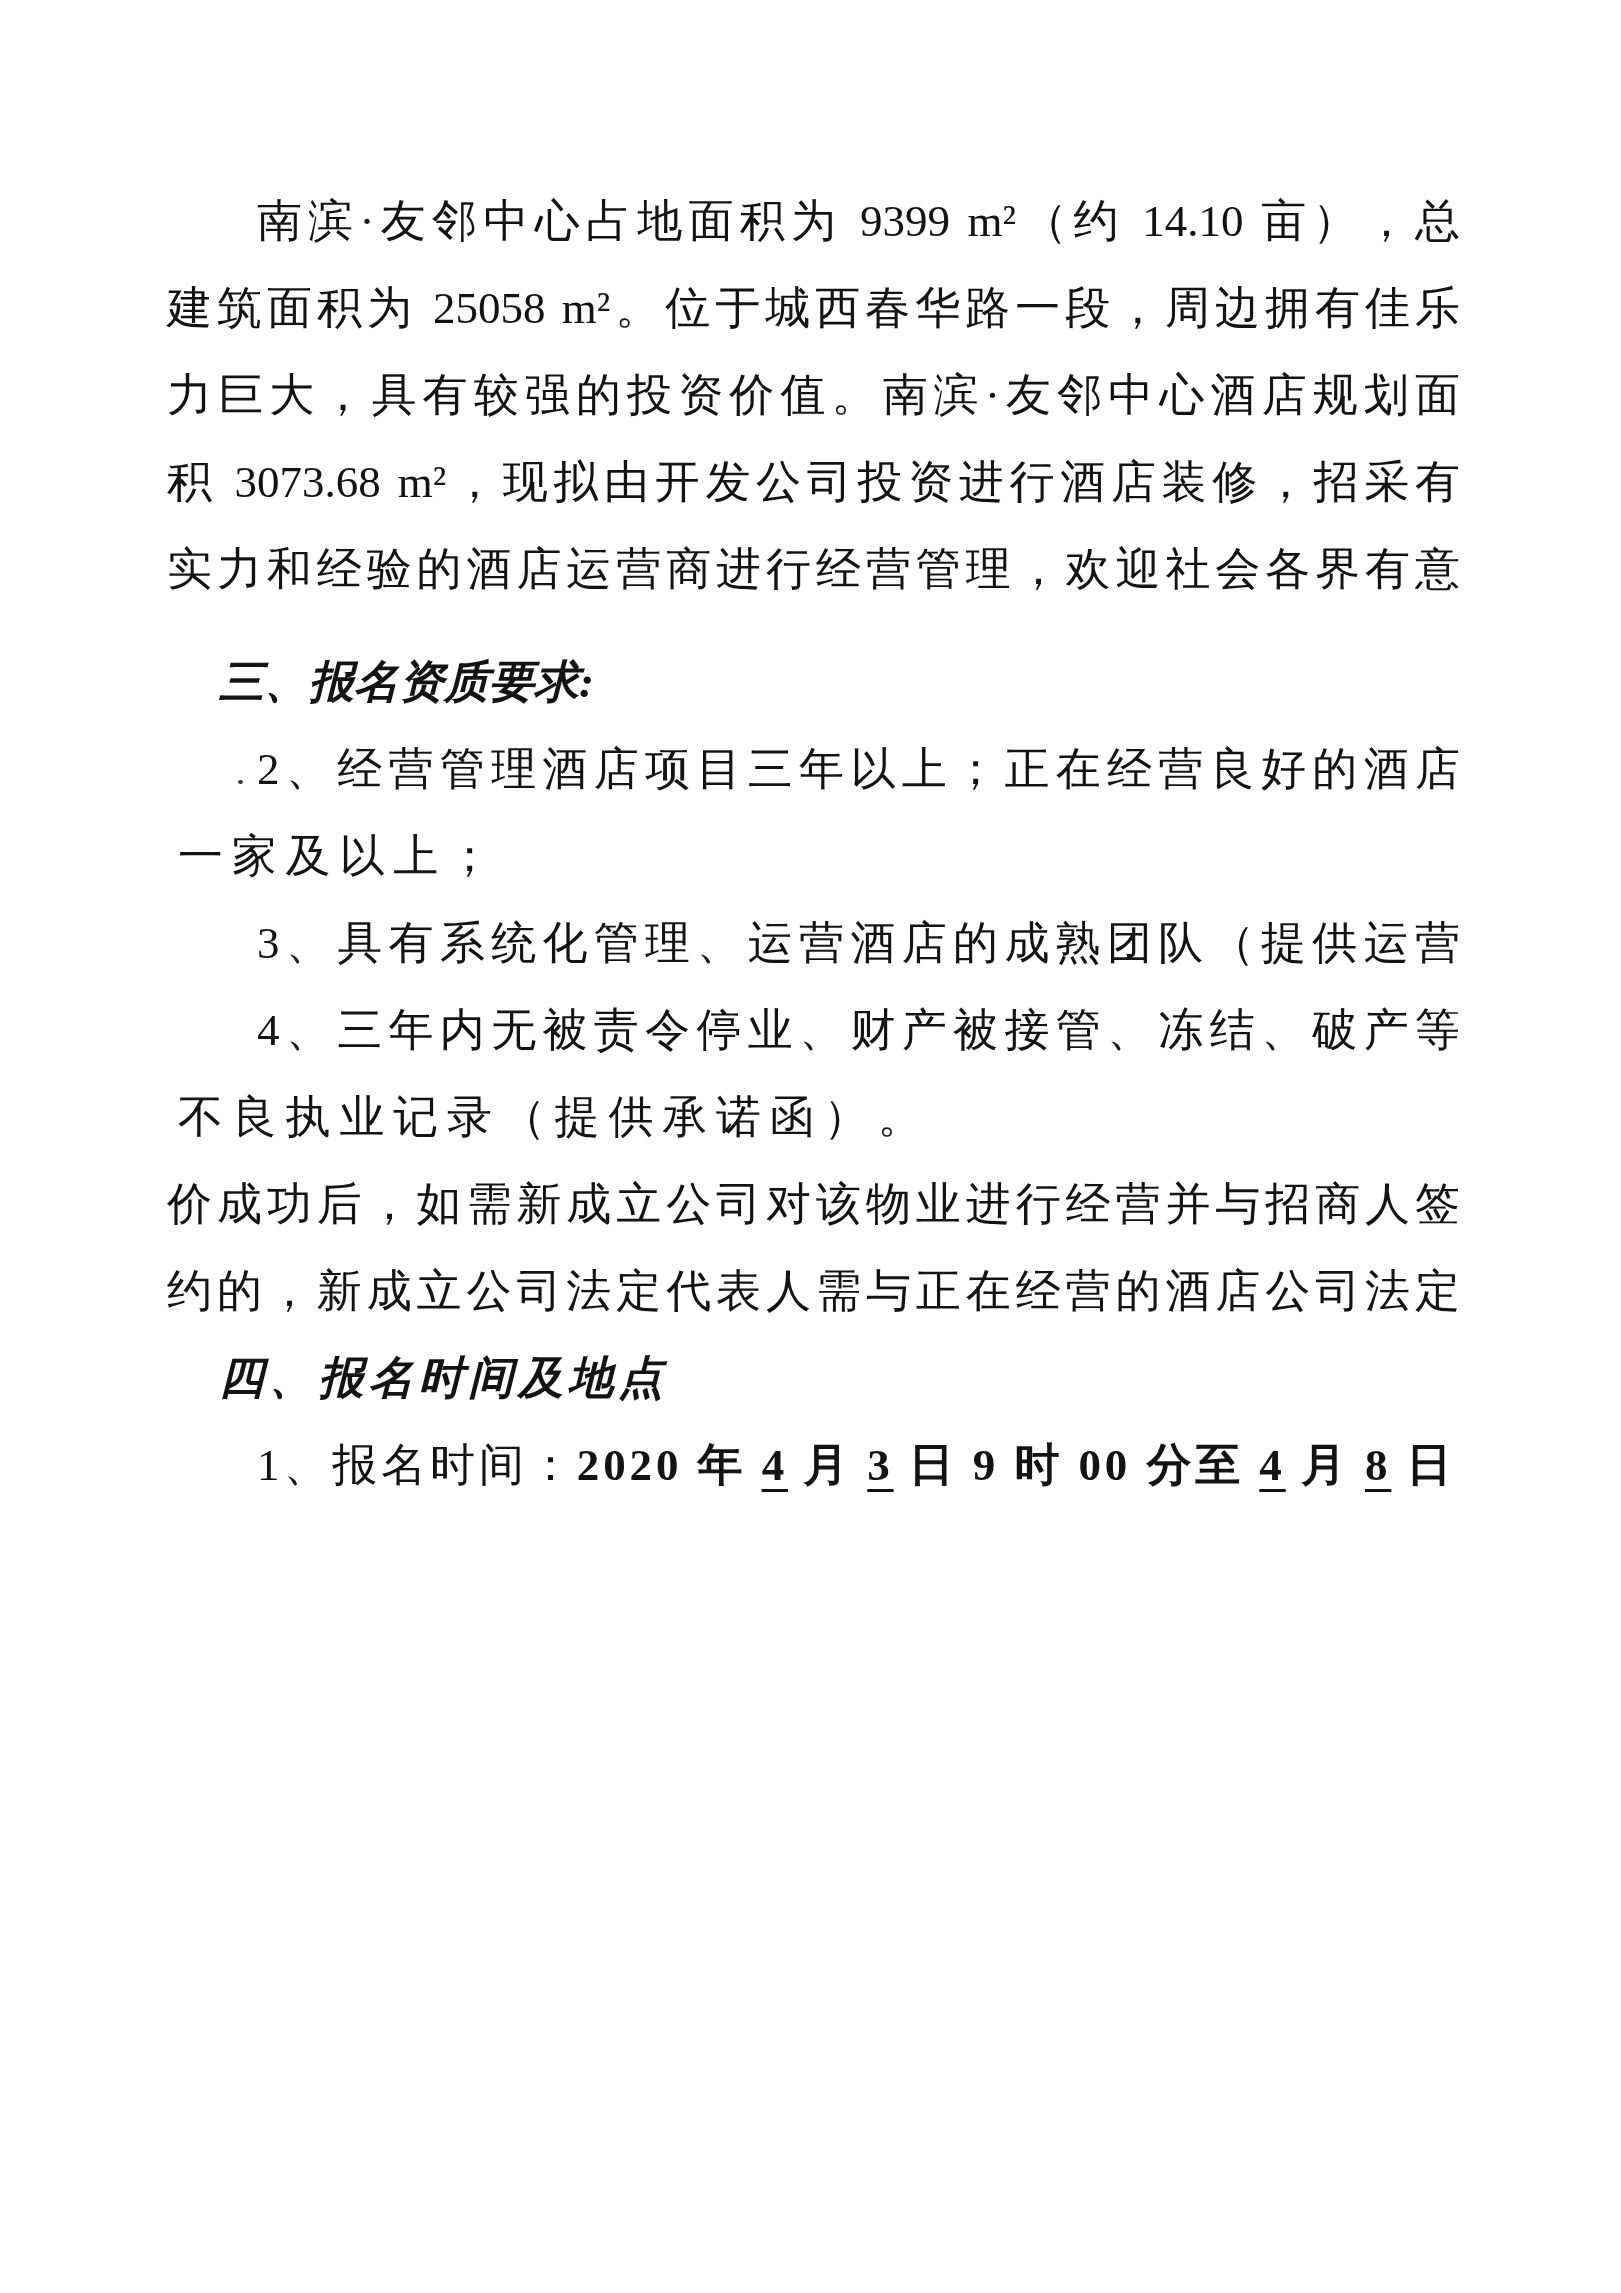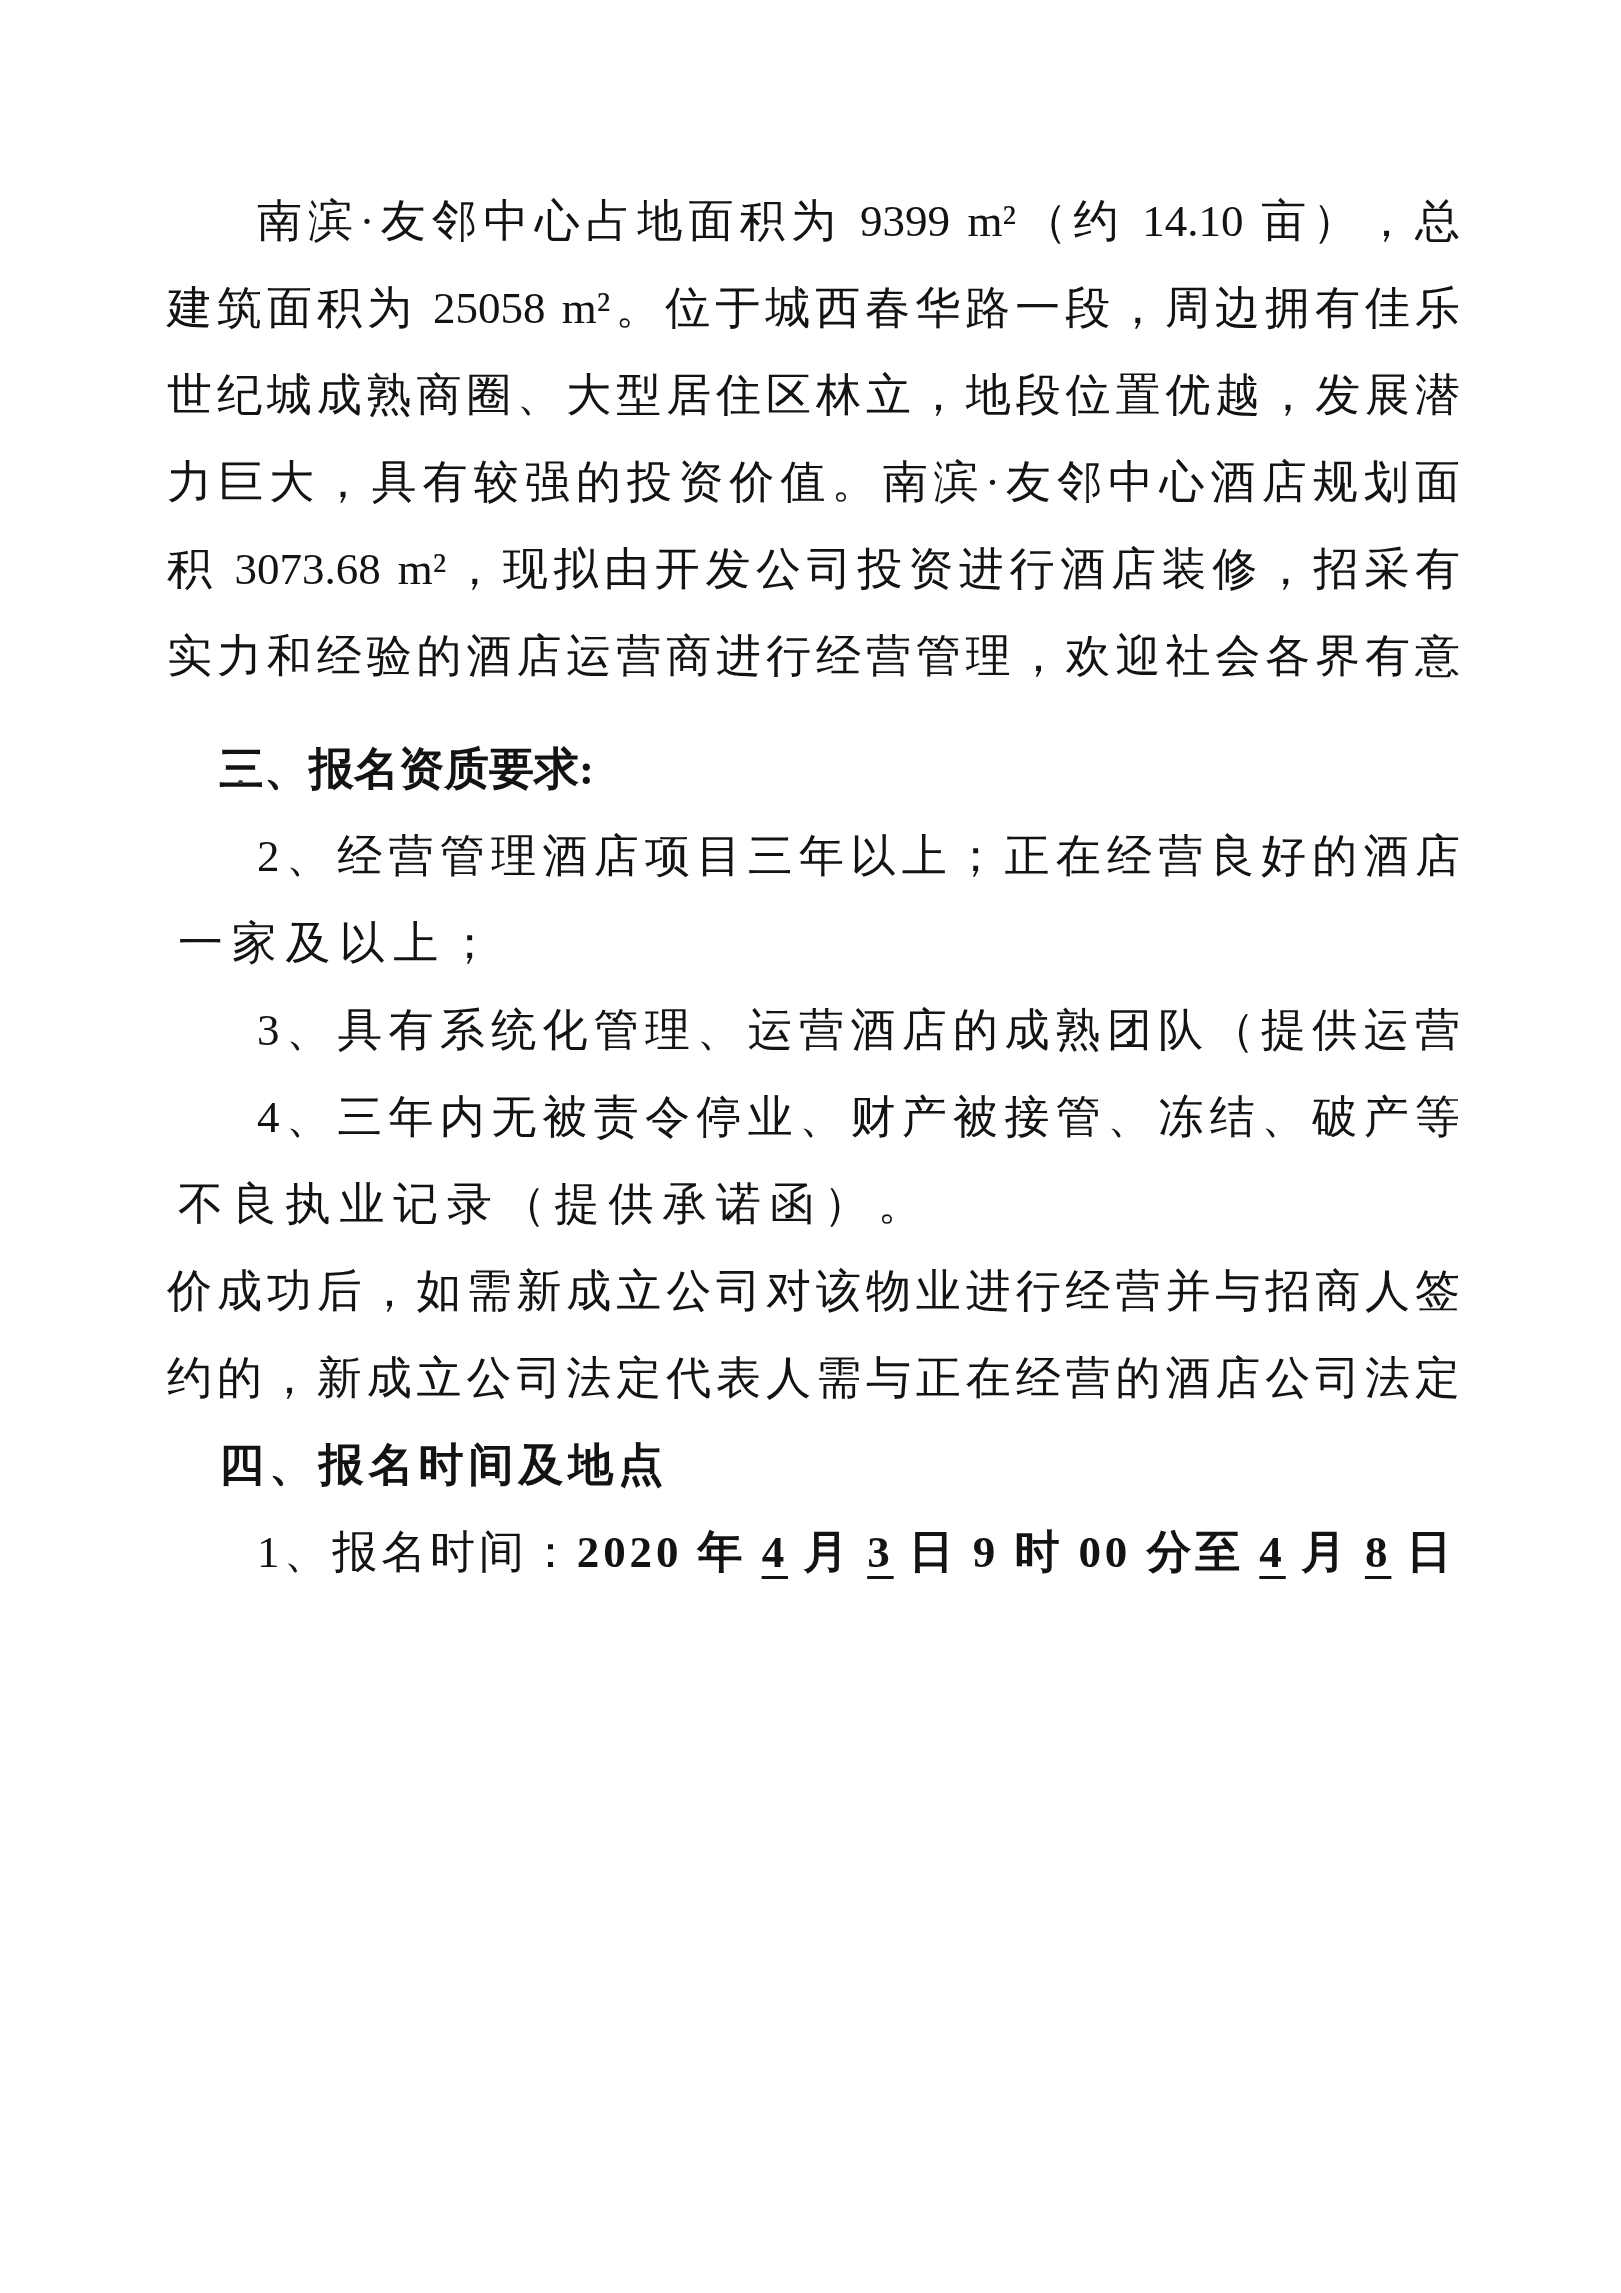--- a/index.html
+++ b/index.html
@@ -24,21 +24,21 @@
     height: 87px;
     color: #131313;
     -webkit-font-smoothing: none;
   }
   
   .just {
     text-align: justify;
     text-align-last: justify;
   }
   .ind2 { text-indent: 90px; }   
-  .ind1 { text-indent: 52px; }   
+  .ind1 { text-indent: 52px; font-style: italic; }   
   .bold { font-weight: 700; }
   .sp12 { letter-spacing: 11.8px; }
   .sp9  { letter-spacing: 8.8px; margin-left: 11px; }
   .sp7  { letter-spacing: 6.9px; }
   .sp5  { letter-spacing: 4.9px; }
   .sp4  { letter-spacing: 3.9px; }
   .gap-before { margin-top: 25.5px; }
   .b { font-weight: 700; }
   .u {
     text-decoration: underline;
@@ -56,21 +56,20 @@
   }
 </style>
 </head>
 <body>
 
 <div class="page">
   <div class="content">
 
     <div class="line just ind2">南滨·友邻中心占地面积为 9399 m²（约 14.10 亩），总</div>
     <div class="line just">建筑面积为 25058 m²。位于城西春华路一段，周边拥有佳乐</div>
-    <div class="line just">世纪城成熟商圈、大型居住区林立，地段位置优越，发展潜</div>
     <div class="line just">力巨大，具有较强的投资价值。南滨·友邻中心酒店规划面</div>
     <div class="line just">积 3073.68 m²，现拟由开发公司投资进行酒店装修，招采有</div>
     <div class="line just">实力和经验的酒店运营商进行经营管理，欢迎社会各界有意</div>
 
     <div class="line bold ind1 gap-before">三、报名资质要求:</div>
     <div class="line just ind2">2、经营管理酒店项目三年以上；正在经营良好的酒店</div>
     <div class="line sp9">一家及以上；</div>
     <div class="line just ind2">3、具有系统化管理、运营酒店的成熟团队（提供运营</div>
     <div class="line just ind2">4、三年内无被责令停业、财产被接管、冻结、破产等</div>
     <div class="line sp9">不良执业记录（提供承诺函）。</div>

